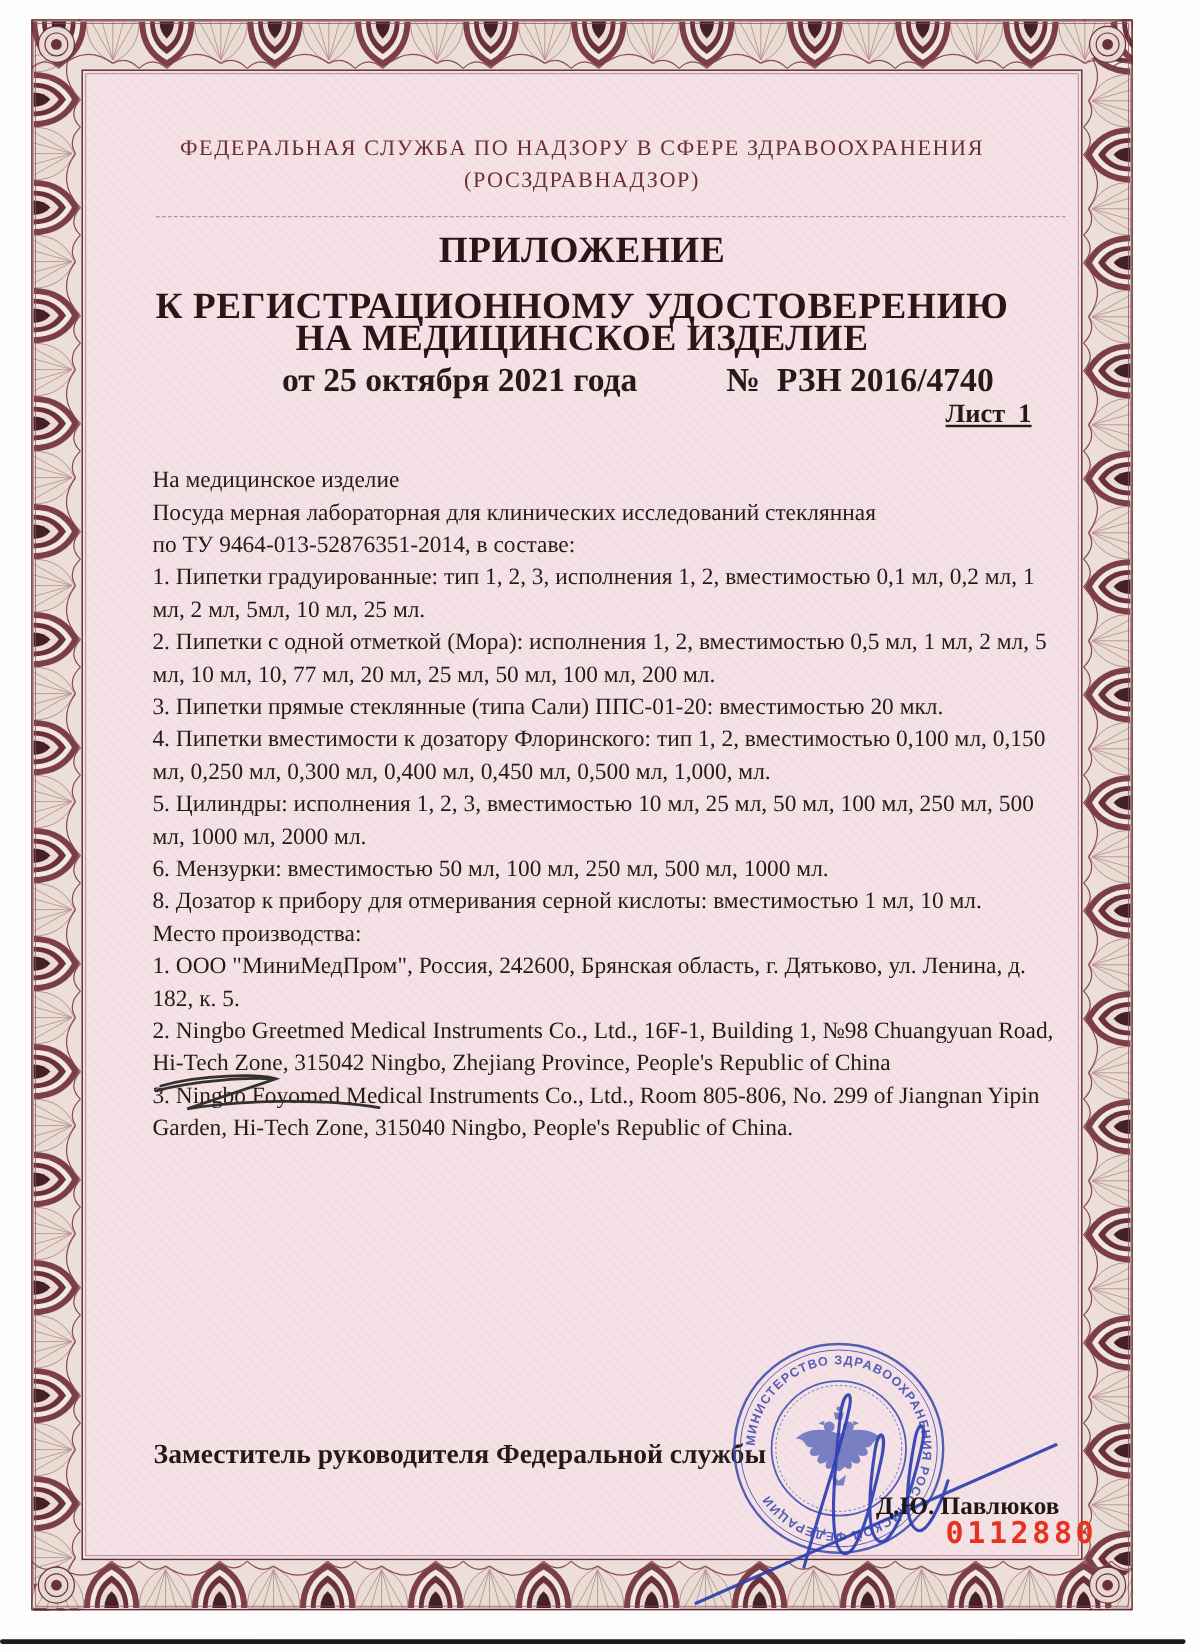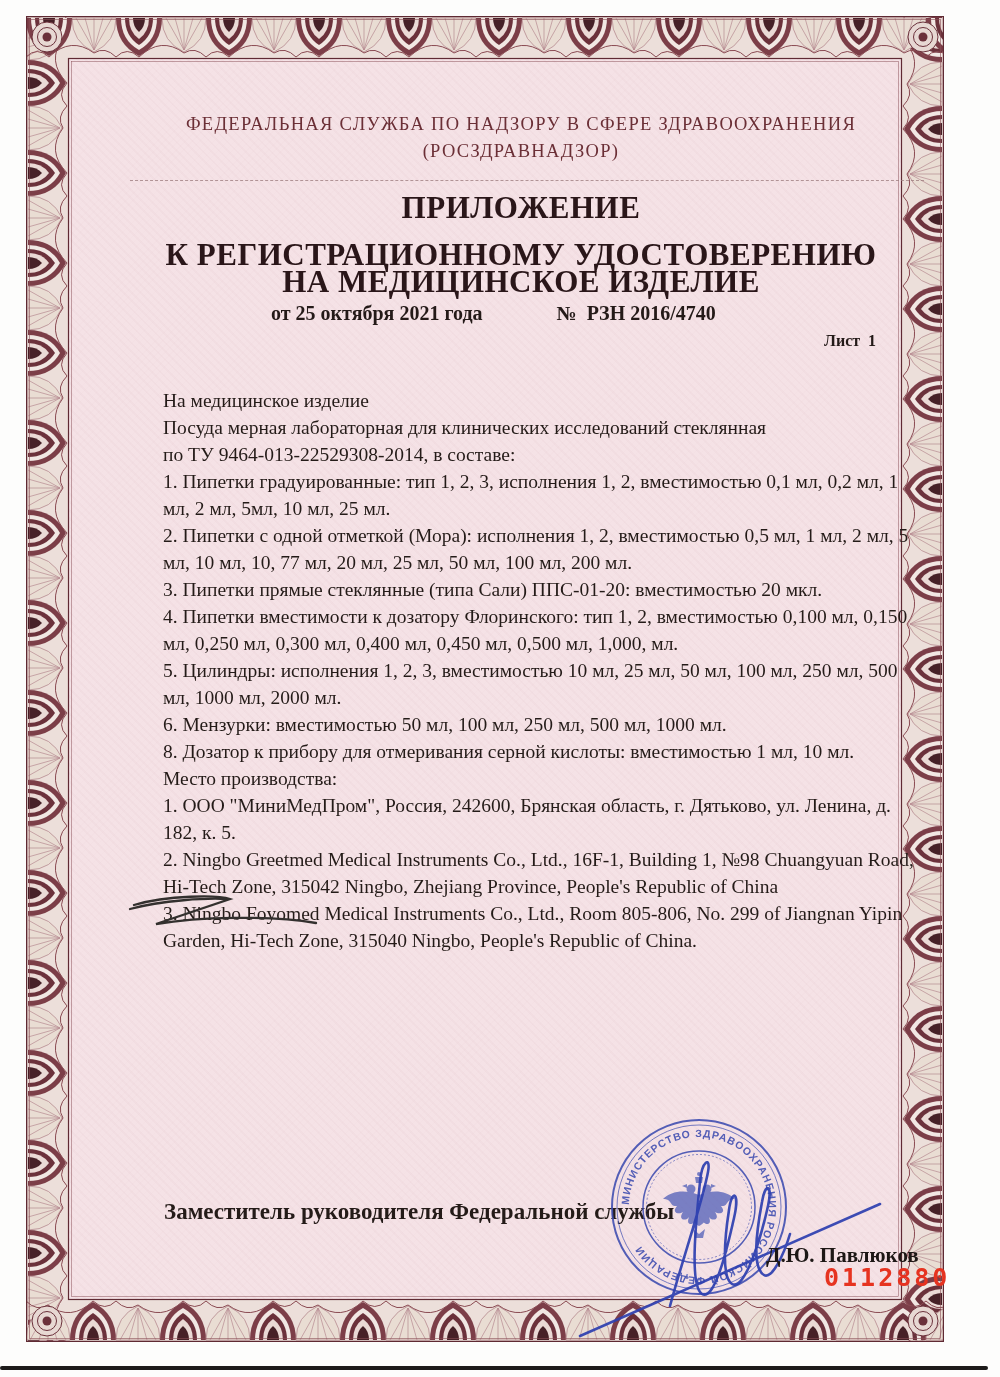--- a/index.html
+++ b/index.html
@@ -10,26 +10,26 @@
     overflow:hidden;
   }
   .cert{
     position:absolute;left:26px;top:16px;width:918px;height:1326px;
     background:#f5e2e6;
     background-image:
       repeating-linear-gradient(45deg, rgba(190,140,150,0.05) 0 2px, rgba(0,0,0,0) 2px 6px),
       repeating-linear-gradient(-45deg, rgba(230,200,205,0.07) 0 1px, rgba(0,0,0,0) 1px 5px);
   }
   svg.layer{position:absolute;left:0;top:0;}
-  .abs{position:absolute;padding-left:36px;}
+  .abs{position:absolute;}
   .center{left:0;width:100%;text-align:center;}
   .hdr{color:#6b2f36;font-size:18.5px;letter-spacing:1.3px;line-height:25px;}
   .ttl{color:#2a1619;font-weight:bold;font-size:31px;line-height:37px;letter-spacing:.5px;}
-  .dateline{color:#241a18;font-weight:bold;font-size:20px;display:flex;gap:74px;white-space:nowrap;}
-  .sheet{color:#241a18;font-weight:bold;font-size:16px;}
+  .dateline{color:#241a18;font-weight:bold;font-size:28px;display:flex;gap:74px;white-space:nowrap;}
+  .sheet{color:#241a18;font-weight:bold;font-size:22px;text-decoration:underline;}
   .dashsep{border-top:1.5px dashed #9b7a7c;height:0;opacity:.75;}
   .bodytext{width:764px;color:#241b18;font-size:19.5px;line-height:27px;}
   .bodytext p{margin:0;}
   .bodytext .b{font-weight:normal;}
   .sigblock{color:#241b18;font-weight:bold;font-size:23px;line-height:28.5px;}
   .signame{color:#1d1715;font-weight:bold;font-size:21px;white-space:nowrap;}
   .serial{color:#e63320;font-family:"DejaVu Sans Mono",monospace;font-size:25px;letter-spacing:3px;font-weight:bold;}
   .scanline{position:absolute;left:0;top:1366px;width:988px;height:4px;background:#1d1b1a;border-radius:2px;}
   .stampwrap{position:absolute;left:577px;top:1095px;width:192px;height:192px;opacity:.88;}
   .sigwrap{position:absolute;left:548px;top:1118px;width:322px;height:218px;}
@@ -168,21 +168,21 @@
 
   <div class="abs dateline" style="top:286px;left:209px;">
     <span>от&nbsp;25 октября 2021 года</span>
     <span>№&nbsp;&nbsp;РЗН 2016/4740</span>
   </div>
   <div class="abs sheet" style="top:316px;left:762px;">Лист&nbsp;&nbsp;1</div>
 
   <div class="abs bodytext" style="top:371px;left:101px;">
       <p><span>На медицинское изделие</span></p>
       <p><span class="b">Посуда мерная лабораторная для клинических исследований стеклянная</span></p>
-      <p><span class="b">по ТУ 9464-013-22529308-2014,</span><span> в составе:</span></p>
+      <p><span class="b">по ТУ 9464-013-52876351-2014,</span><span> в составе:</span></p>
       <p><span>1. Пипетки градуированные: тип 1, 2, 3, исполнения 1, 2, вместимостью 0,1 мл, 0,2 мл, 1 мл, 2 мл, 5мл, 10 мл, 25 мл.</span></p>
       <p><span>2. Пипетки с одной отметкой (Мора): исполнения 1, 2, вместимостью 0,5 мл, 1 мл, 2 мл, 5 мл, 10 мл, 10, 77 мл, 20 мл, 25 мл, 50 мл, 100 мл, 200 мл.</span></p>
       <p><span>3. Пипетки прямые стеклянные (типа Сали) ППС-01-20: вместимостью 20 мкл.</span></p>
       <p><span>4. Пипетки вместимости к дозатору Флоринского: тип 1, 2, вместимостью 0,100 мл, 0,150 мл, 0,250 мл, 0,300 мл, 0,400 мл, 0,450 мл, 0,500 мл, 1,000, мл.</span></p>
       <p><span>5. Цилиндры: исполнения 1, 2, 3, вместимостью 10 мл, 25 мл, 50 мл, 100 мл, 250 мл, 500 мл, 1000 мл, 2000 мл.</span></p>
       <p><span>6. Мензурки: вместимостью 50 мл, 100 мл, 250 мл, 500 мл, 1000 мл.</span></p>
       <p><span>8. Дозатор к прибору для отмеривания серной кислоты: вместимостью 1 мл, 10 мл.</span></p>
       <p><span>Место производства:</span></p>
       <p><span>1. ООО "МиниМедПром", Россия, 242600, Брянская область, г. Дятьково, ул. Ленина, д. 182, к. 5.</span></p>
       <p><span>2. Ningbo Greetmed Medical Instruments Co., Ltd., 16F-1, Building 1, №98 Chuangyuan Road, Hi-Tech Zone, 315042 Ningbo, Zhejiang Province, People's Republic of China</span></p>

